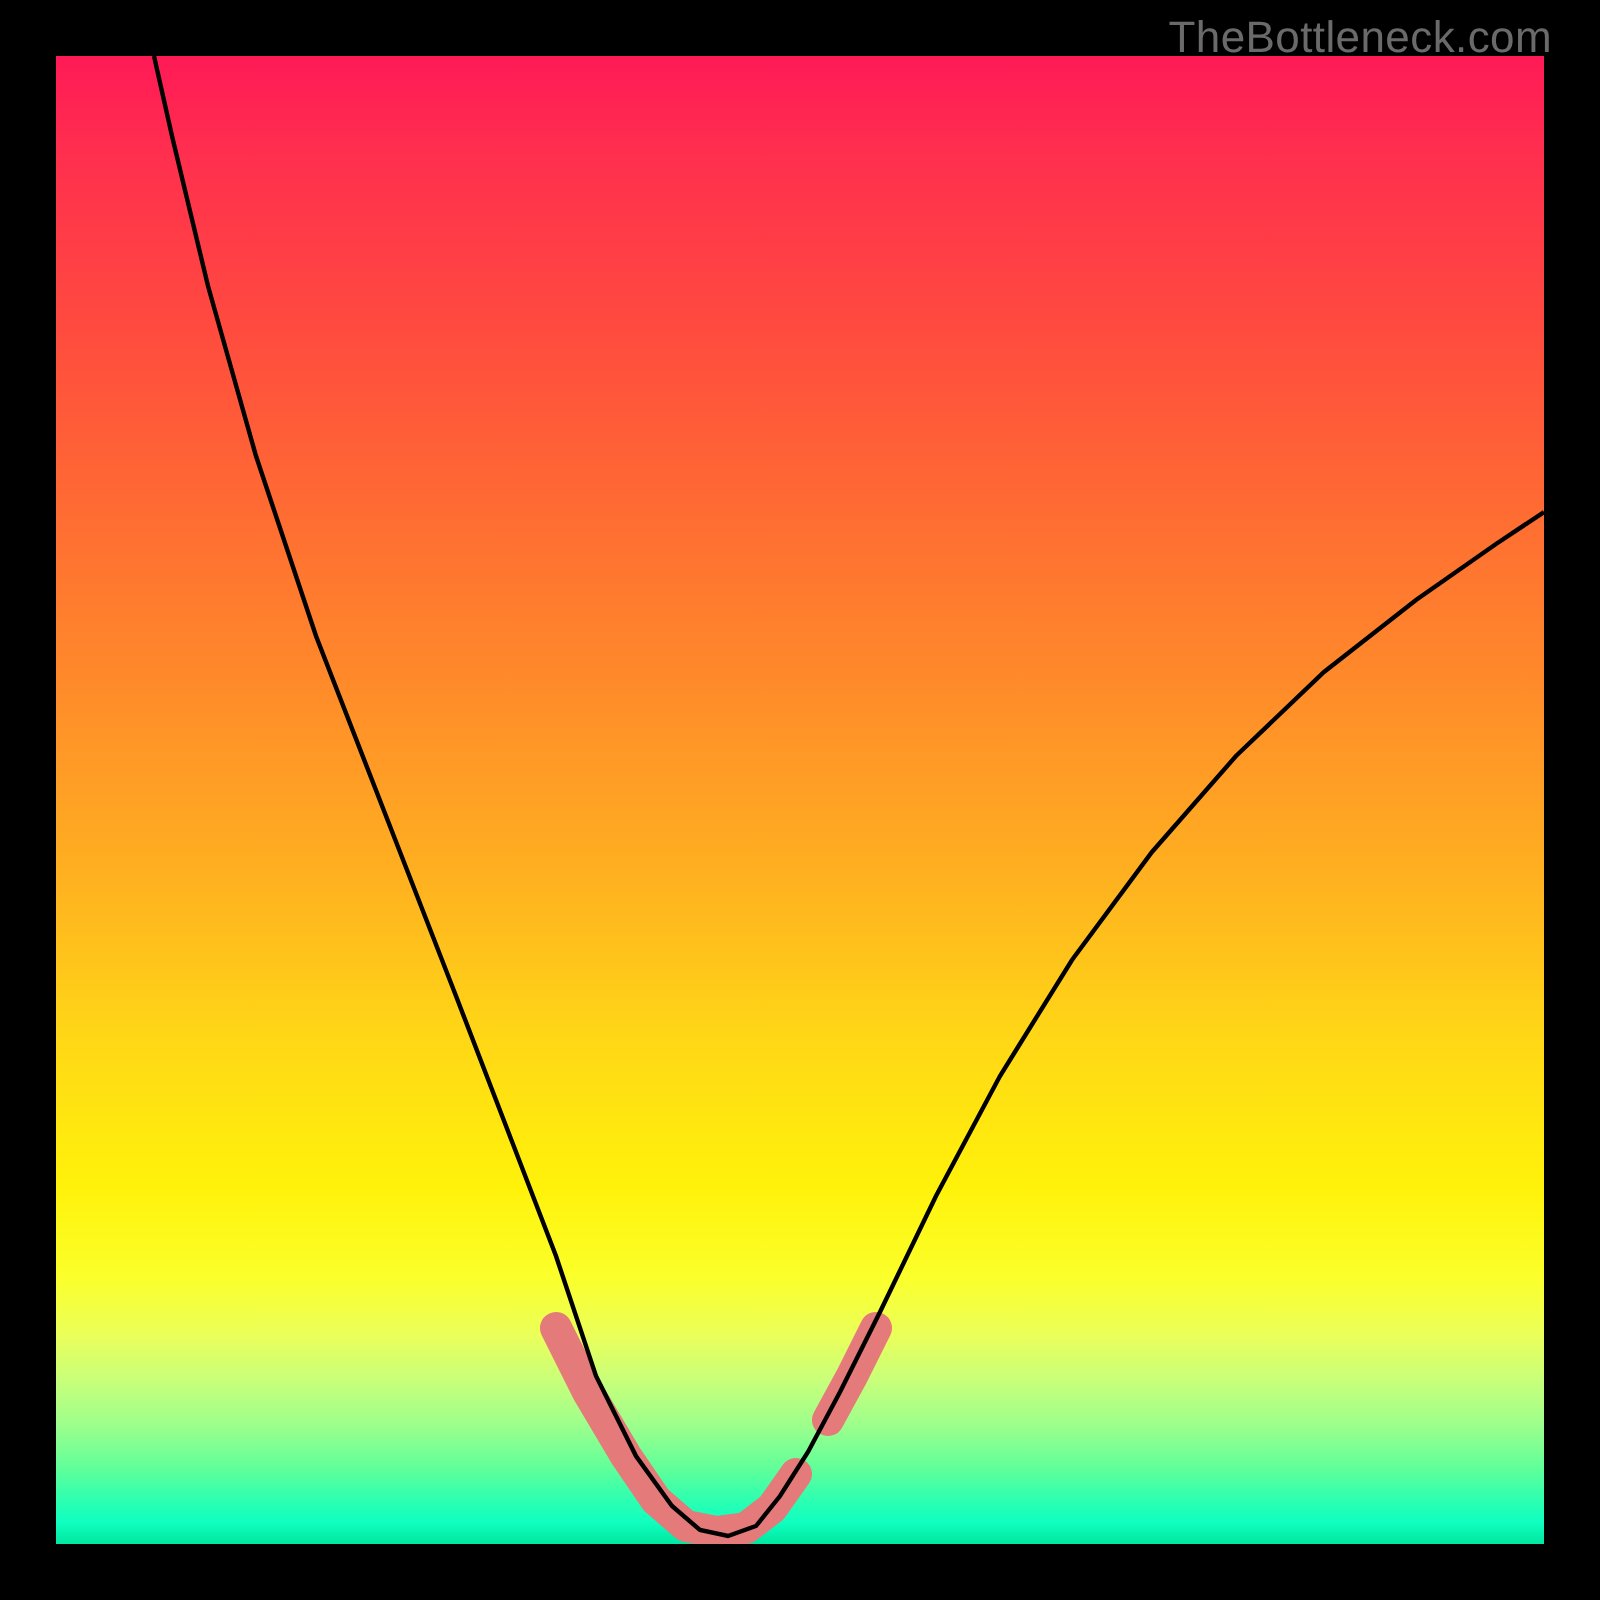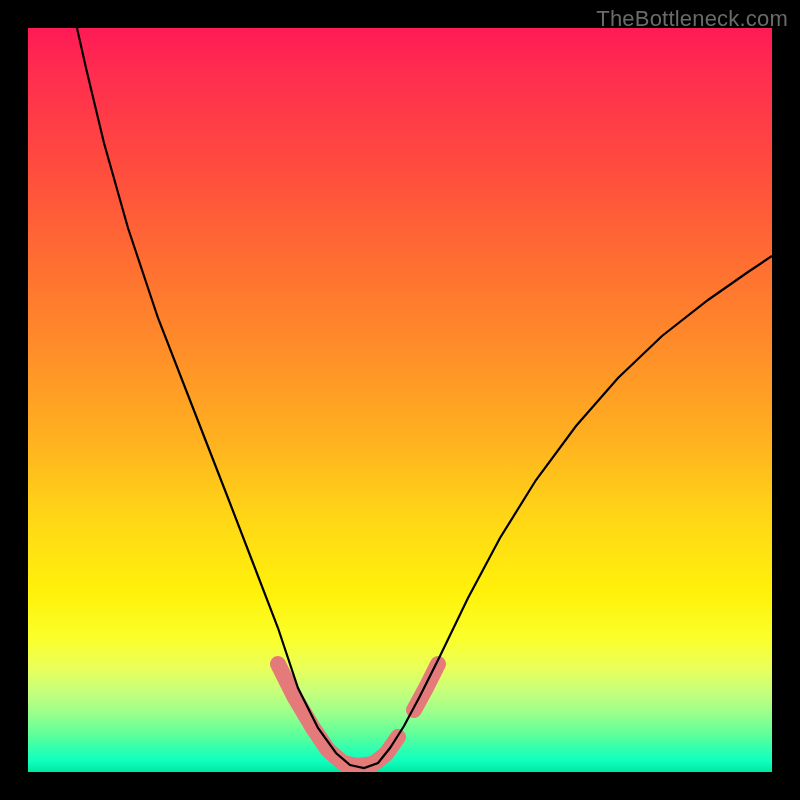--- a/index.html
+++ b/index.html
@@ -42,21 +42,21 @@
       #9dff8c 92%,
       #5eff9a 95%,
       #2effb0 97%,
       #10ffc0 98.5%,
       #00e8a0 100%
     );
   }
   .watermark {
     position: absolute;
     top: 6px;
-    right: 12px;
+    right: 24px;
     color: #6a6a6a;
     font-size: 22px;
     letter-spacing: 0.2px;
     font-weight: 500;
   }
   svg.curves {
     position: absolute;
     top: 0;
     left: 0;
     width: 744px;

